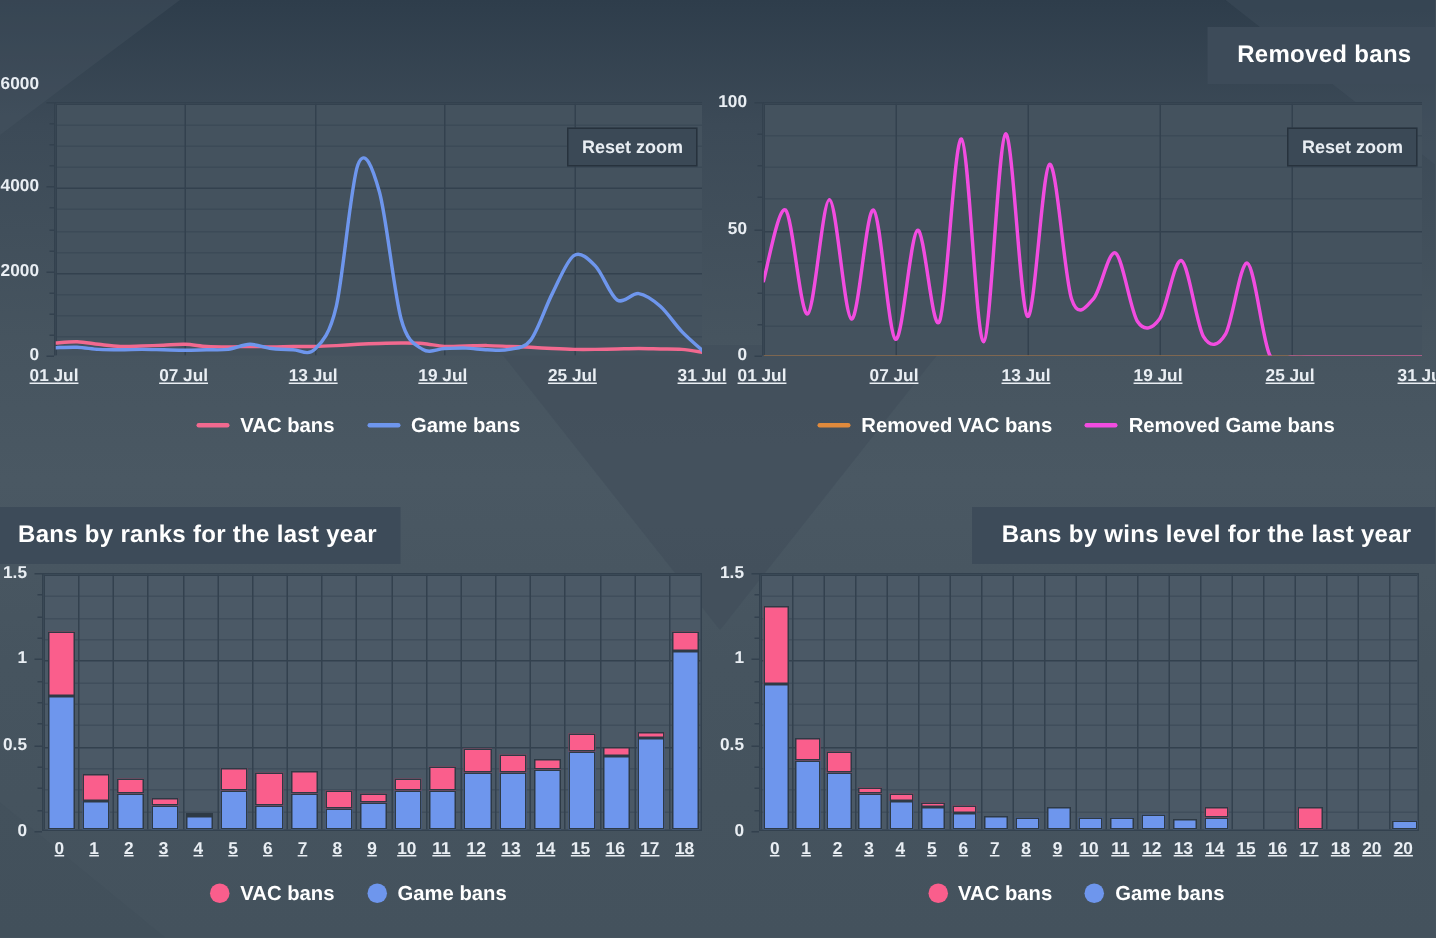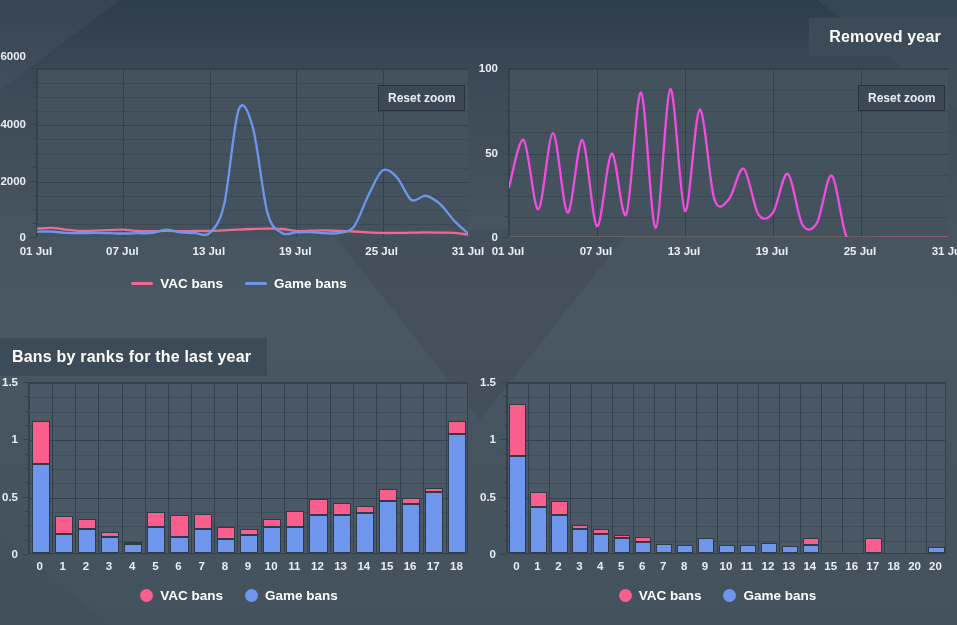--- a/index.html
+++ b/index.html
@@ -83,21 +83,21 @@
   .gl-major { background: #33414e; }
   .gl-minor { background: rgba(51,65,78,.42); }
 
   .axis-y-label, .axis-x-label {
     position: absolute;
     color: #e9eef3;
     font-size: 11.5px; font-weight: bold;
     white-space: nowrap;
   }
   .axis-y-label { text-align: right; transform: translateY(-50%); }
-  .axis-x-label { transform: translateX(-50%); }
+  .axis-x-label { transform: translateX(-50%); text-decoration: underline; }
 
   .tick-y { position: absolute; width: 5px; height: 1px; background: #33414e; }
 
   
   .reset-btn {
     position: absolute;
     background: #3b4956;
     border: 1px solid #27323d;
     color: #e9eef3;
     font-size: 12px; font-weight: bold;
@@ -195,21 +195,21 @@
           <span>VAC bans</span>
         </div>
         <div class="legend-item">
           <span class="lg-line" style="background: rgb(110, 150, 237);"></span>
           <span>Game bans</span>
         </div>
       </div>
   </div>
 
   <div class="panel">
-    <div class="title-bar title-right">Removed year</div>
+    <div class="title-bar title-right">Removed bans</div>
     <div class="chart-area" id="chart-removed-bans" style="left: 0px; top: 0px; width: 100%; height: 100%;">
         <div class="plot" style="left: 30px; top: 68px; width: 440px; height: 169px;">
           <div class="gl-h gl-minor" style="top: 148px;"></div>
           <div class="gl-h gl-minor" style="top: 127px;"></div>
           <div class="gl-h gl-minor" style="top: 106px;"></div>
           <div class="gl-h gl-major" style="top: 85px;"></div>
           <div class="gl-h gl-minor" style="top: 63px;"></div>
           <div class="gl-h gl-minor" style="top: 42px;"></div>
           <div class="gl-h gl-minor" style="top: 21px;"></div>
           <div class="gl-h gl-major" style="top: 0px;"></div>
@@ -236,20 +236,30 @@
         <div class="tick-y" style="left: 27px; width: 3px; top: 110px;"></div>
         <div class="tick-y" style="left: 27px; width: 3px; top: 89px;"></div>
         <div class="axis-x-label" style="left: 30px; top: 245px;">01 Jul</div>
         <div class="axis-x-label" style="left: 118px; top: 245px;">07 Jul</div>
         <div class="axis-x-label" style="left: 206px; top: 245px;">13 Jul</div>
         <div class="axis-x-label" style="left: 294px; top: 245px;">19 Jul</div>
         <div class="axis-x-label" style="left: 382px; top: 245px;">25 Jul</div>
         <div class="axis-x-label" style="left: 470px; top: 245px;">31 Jul</div>
       </div>
     <button class="reset-btn" id="btn-reset-removed" style="left: 380px; top: 85px;">Reset zoom</button>
+    <div class="legend" id="legend-removed-bans" style="top: 276px;">
+        <div class="legend-item">
+          <span class="lg-line" style="background: rgb(224, 138, 60);"></span>
+          <span>Removed VAC bans</span>
+        </div>
+        <div class="legend-item">
+          <span class="lg-line" style="background: rgb(242, 76, 224);"></span>
+          <span>Removed Game bans</span>
+        </div>
+      </div>
   </div>
 
   <div class="panel">
     <div class="title-bar title-left">Bans by ranks for the last year</div>
     <div class="chart-area" id="chart-bans-by-ranks" style="left: 0px; top: 0px; width: 100%; height: 100%;">
         <div class="plot bars" style="left: 28px; top: 62px; width: 440px; height: 172px;">
           <div class="gl-h gl-minor" style="top: 158px;"></div>
           <div class="gl-h gl-minor" style="top: 143px;"></div>
           <div class="gl-h gl-minor" style="top: 129px;"></div>
           <div class="gl-h gl-major" style="top: 115px;"></div>
@@ -400,20 +410,21 @@
           <span>VAC bans</span>
         </div>
         <div class="legend-item">
           <span class="lg-dot" style="background: rgb(110, 150, 237);"></span>
           <span>Game bans</span>
         </div>
       </div>
   </div>
 
   <div class="panel">
+    <div class="title-bar title-right">Bans by wins level for the last year</div>
     <div class="chart-area" id="chart-bans-by-wins" style="left: 0px; top: 0px; width: 100%; height: 100%;">
         <div class="plot bars" style="left: 28px; top: 62px; width: 440px; height: 172px;">
           <div class="gl-h gl-minor" style="top: 158px;"></div>
           <div class="gl-h gl-minor" style="top: 143px;"></div>
           <div class="gl-h gl-minor" style="top: 129px;"></div>
           <div class="gl-h gl-major" style="top: 115px;"></div>
           <div class="gl-h gl-minor" style="top: 100px;"></div>
           <div class="gl-h gl-minor" style="top: 86px;"></div>
           <div class="gl-h gl-minor" style="top: 72px;"></div>
           <div class="gl-h gl-major" style="top: 57px;"></div>

